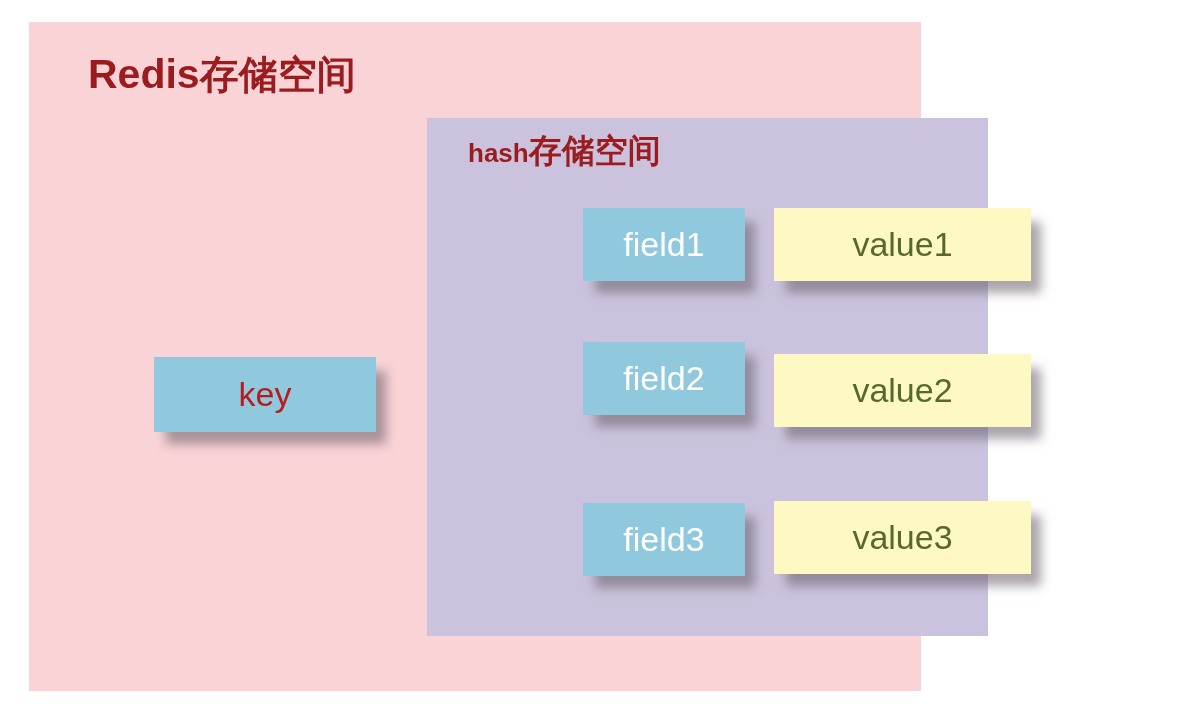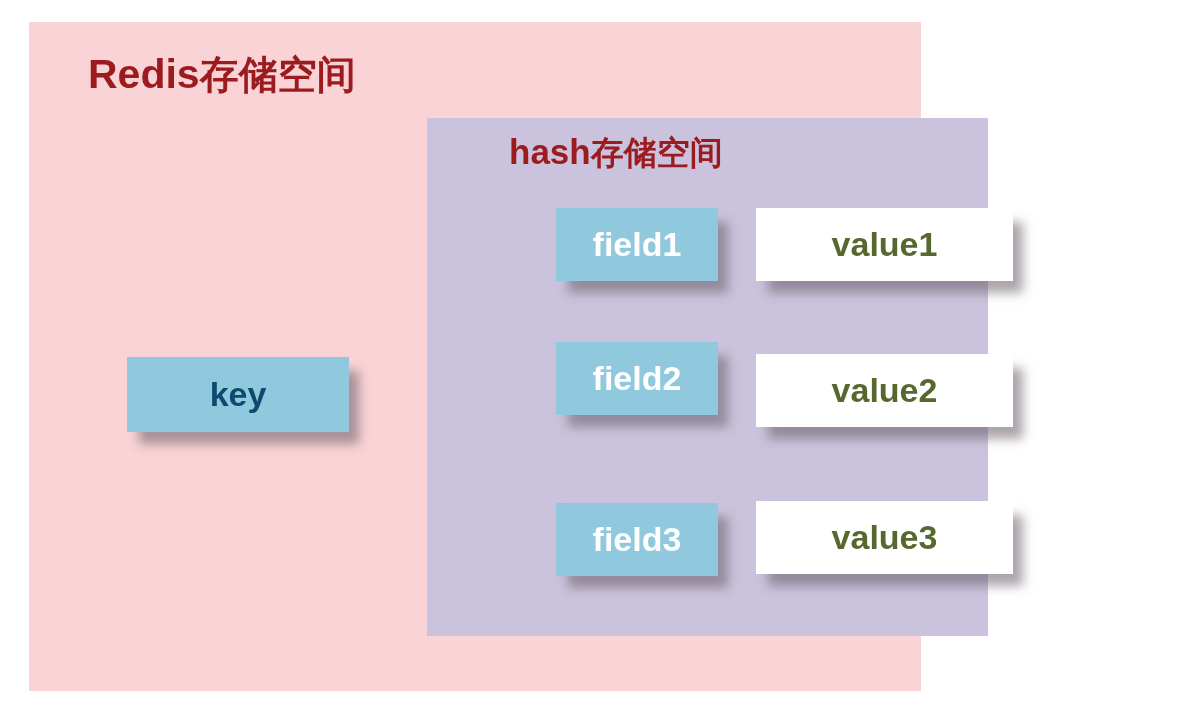--- a/index.html
+++ b/index.html
@@ -39,47 +39,48 @@
     width:561px;height:518px;
     background:#cbc3dd;
   }
   .hash-title{
     position:absolute;
     left:41px;top:14px;
     color:#9b1b1f;
     white-space:nowrap;
     line-height:1.15;
   }
-  .hash-title .title-en{font-size:35px;margin-left:41px;}
+  .hash-title .title-en{font-size:26px;}
   .hash-title .title-zh{font-size:33px;}
   .box{
     position:absolute;
     display:flex;
     align-items:center;
     justify-content:center;
-    font-weight:bold;
+    font-weight:normal;
     font-size:34px;
     box-shadow:11px 13px 10px -1px rgba(104,92,104,0.55);
+    margin-left:27px;
   }
   .key-box{
     left:98px;top:335px;
     width:222px;height:75px;
     background:#90c9de;
-    color:#0c4a6e;
+    color:#b91c1c;
   }
   .field-box{
     left:129px;
     width:162px;height:73px;
     background:#90c9de;
     color:#ffffff;
   }
   .value-box{
-    left:329px;
+    left:320px;
     width:257px;height:73px;
-    background:#ffffff;
+    background:#fef9c3;
     color:#57682f;
   }
   .row1 .field-box{top:90px;}  .row1 .value-box{top:90px;}
   .row2 .field-box{top:224px;} .row2 .value-box{top:236px;}
   .row3 .field-box{top:385px;text-align:right;} .row3 .value-box{top:383px;}
   .watermark{
     position:absolute;
     right:22px;bottom:2px;
     font-size:17px;
     color:#bdbec0;

